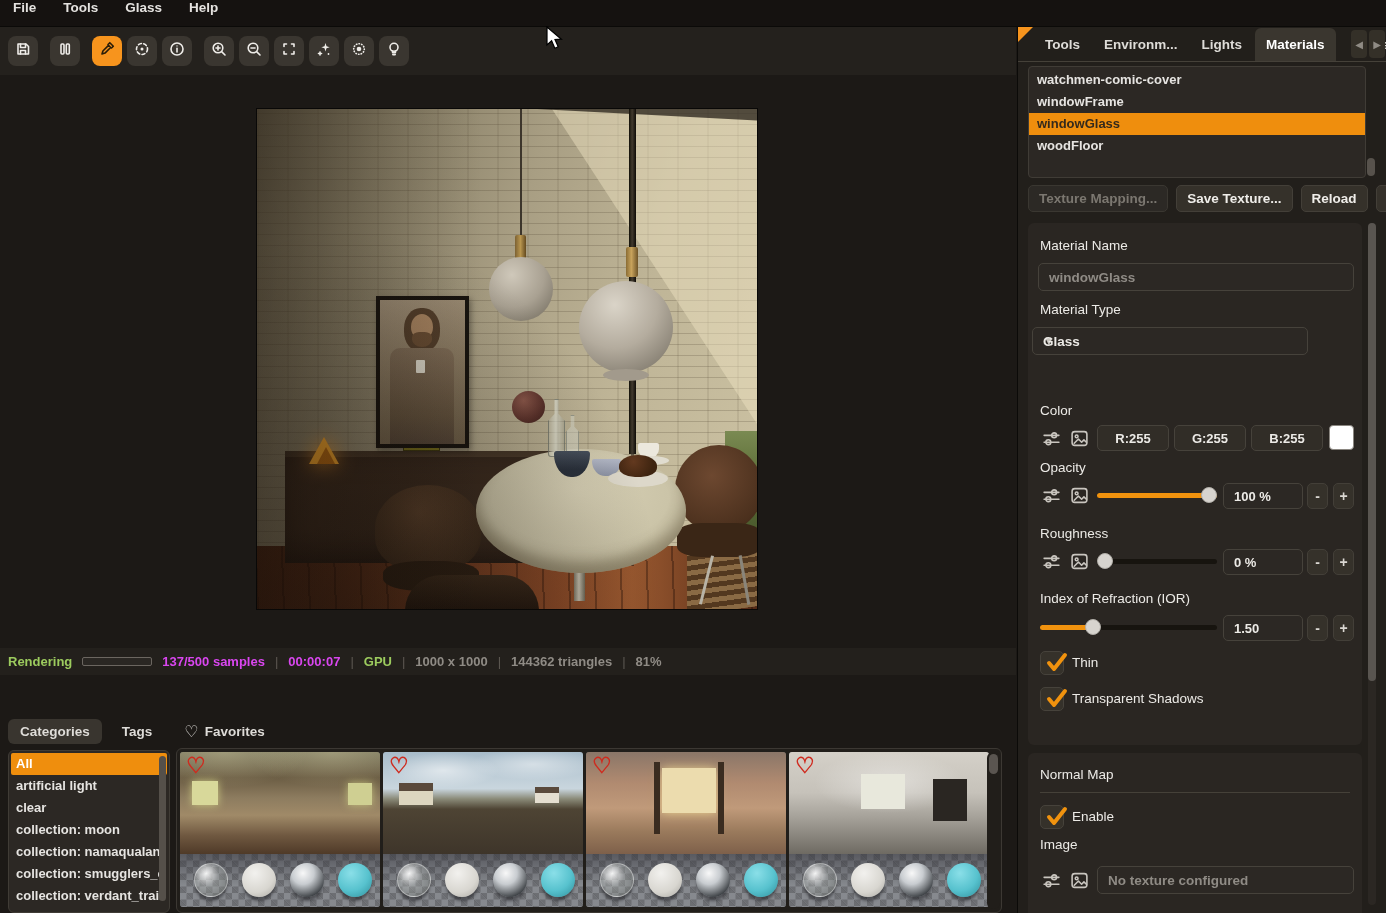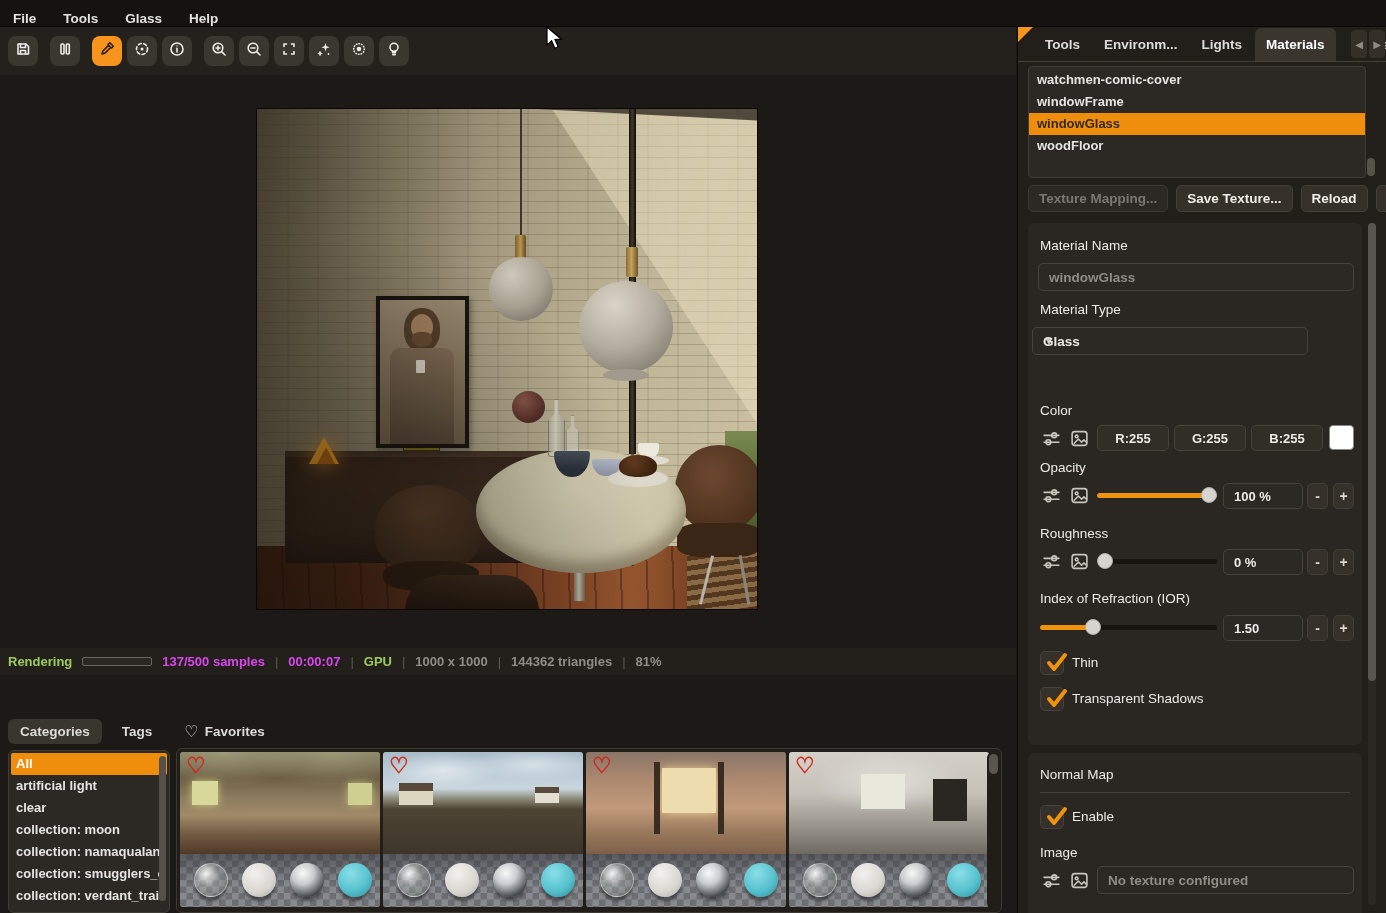--- a/index.html
+++ b/index.html
@@ -1,20 +1,20 @@
 <!DOCTYPE html>
 <html><head>
 <meta charset="utf-8">
 <style>
   *{box-sizing:border-box;margin:0;padding:0}
   html,body{width:1386px;height:913px;background:#111;overflow:hidden}
   .app{position:relative;width:1386px;height:913px;background:#1c1916;font-family:"Liberation Sans",sans-serif;color:#e8e6e3;overflow:hidden}
 
   
-  .menubar{position:absolute;left:0;top:0;width:100%;height:27px;background:#151210;border-bottom:1px solid #0b0a08;display:flex;align-items:flex-end;padding-left:13px;gap:27px;font-size:13.5px;font-weight:700;color:#e4e2df}
+  .menubar{position:absolute;left:0;top:0;width:100%;height:27px;background:#151210;border-bottom:1px solid #0b0a08;display:flex;align-items:flex-start;padding-left:13px;gap:27px;font-size:13.5px;font-weight:700;color:#e4e2df}
 
   
   .toolbar{position:absolute;left:0;top:27px;width:1016px;height:48px;background:#24211d;display:flex;align-items:center;padding-left:8px}
   .tbtn{width:30px;height:30px;border-radius:8px;background:#3a3630;display:flex;align-items:center;justify-content:center;margin-right:5px;flex:0 0 auto}
   .tbtn.g{margin-right:12px}
   .tbtn.active{background:#f7941d}
   .tbtn svg{stroke:#efede9;fill:none;stroke-width:1.6;stroke-linecap:round;stroke-linejoin:round}
   .tbtn.active svg{stroke:#2b1d08}
 
   
@@ -551,21 +551,21 @@
 
     <div class="card card2">
       <span class="plabel" style="left:12px;top:14px">Normal Map</span>
       <span class="divline" style="left:12px;top:39px;width:310px"></span>
       <span class="cb" style="left:12px;top:52px">
           <svg width="26" height="26" viewBox="0 0 26 26">
             <path d="M6 15l5 6 11-14" stroke="#f0920e" stroke-width="4" fill="none" stroke-linecap="round" stroke-linejoin="round"></path>
           </svg>
         </span>
       <span class="plabel" style="left:44px;top:56px">Enable</span>
-      <span class="plabel" style="left:12px;top:92px">Image</span>
+      <span class="plabel" style="left:12px;top:84px">Image</span>
       <span class="micon" style="left:14px;top:118px">
           <svg width="19" height="19" viewBox="0 0 18 18">
             <line x1="2" y1="6" x2="16" y2="6"></line>
             <circle cx="11.5" cy="6" r="2.3"></circle>
             <line x1="2" y1="12.5" x2="16" y2="12.5"></line>
             <circle cx="6" cy="12.5" r="2.3"></circle>
           </svg>
         </span>
       <span class="micon" style="left:42px;top:118px">
           <svg width="19" height="19" viewBox="0 0 18 18">

